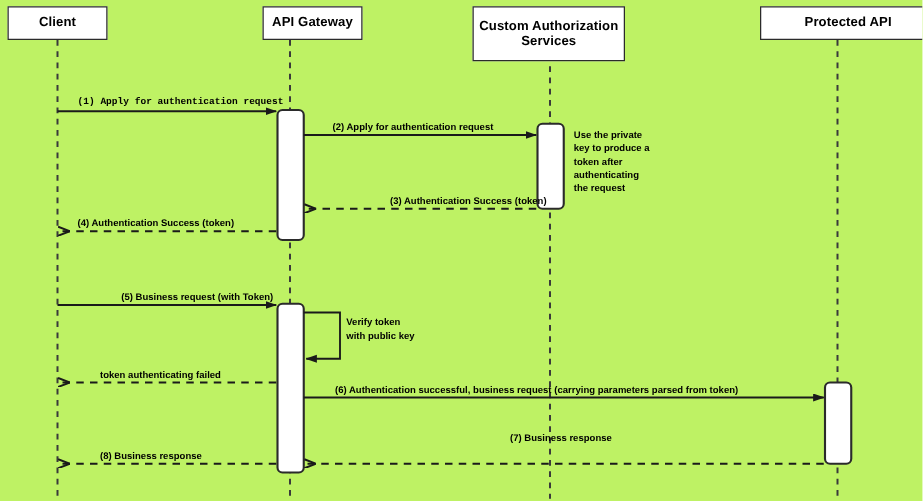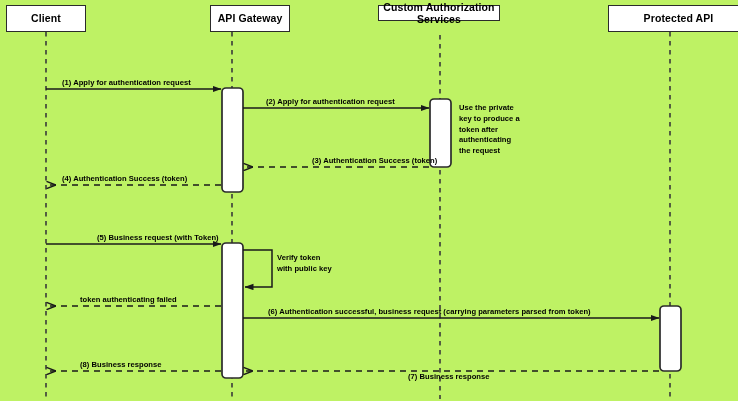--- a/index.html
+++ b/index.html
@@ -101,36 +101,36 @@
       </g>
   </svg>
 
   <div id="participant-layer">
       <div class="participant-box" style="left: 6px; top: 5px; width: 80px; height: 27px;">
         <span>Client</span>
       </div>
       <div class="participant-box" style="left: 192px; top: 5px; width: 80px; height: 27px; margin-left: 18px;">
         <span>API Gateway</span>
       </div>
-      <div class="participant-box" style="left: 378px; top: 5px; width: 122px; height: 16px;">
+      <div class="participant-box" style="left: 378px; top: 5px; width: 122px; height: 44px;">
         <span>Custom Authorization Services</span>
       </div>
       <div class="participant-box" style="left: 608px; top: 5px; width: 141px; height: 27px;">
         <span>Protected API</span>
       </div>
     </div>
   <div id="label-layer">
-      <div class="msg-label" style="left: 62px; top: 78px;">(1) Apply for authentication request</div>
+      <div class="msg-label" style="left: 62px; top: 78px; font-family: Liberation Mono, monospace;">(1) Apply for authentication request</div>
       <div class="msg-label" style="left: 266px; top: 97px;">(2) Apply for authentication request</div>
       <div class="msg-label" style="left: 277px; top: 156px; padding-left: 35px;">(3) Authentication Success (token)</div>
       <div class="msg-label" style="left: 62px; top: 174px;">(4) Authentication Success (token)</div>
       <div class="msg-label" style="left: 64px; top: 233px; padding-left: 33px;">(5) Business request (with Token)</div>
       <div class="msg-label" style="left: 80px; top: 295px;">token authenticating failed</div>
       <div class="msg-label" style="left: 268px; top: 307px;">(6) Authentication successful, business request (carrying parameters parsed from token)</div>
-      <div class="msg-label" style="left: 408px; top: 372px;">(7) Business response</div>
+      <div class="msg-label" style="left: 408px; top: 346px;">(7) Business response</div>
       <div class="msg-label" style="left: 80px; top: 360px;">(8) Business response</div>
     </div>
   <div id="note-layer">
       <div class="note-text" style="left: 459px; top: 103px;">Use the private
 key to produce a
 token after
 authenticating
 the request</div>
       <div class="note-text" style="left: 277px; top: 253px;">Verify token
 with public key</div>

